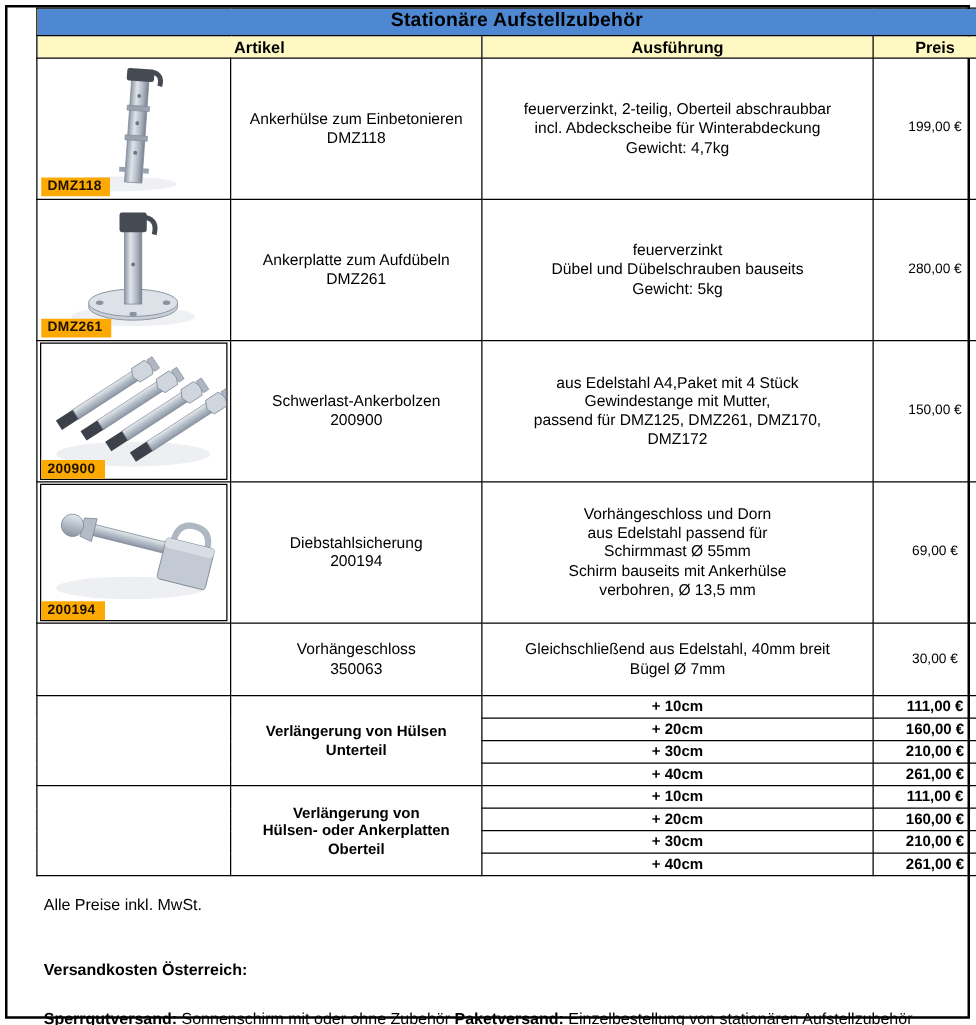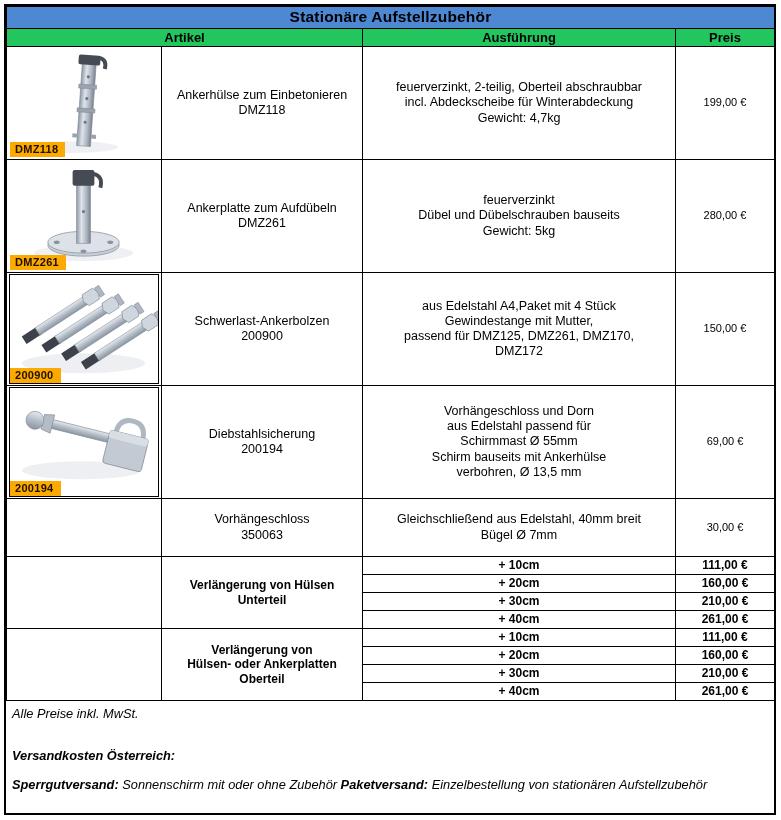--- a/index.html
+++ b/index.html
@@ -1,40 +1,40 @@
 <!DOCTYPE html>
 <html><head>
 <meta charset="utf-8">
 <style>
   * { margin:0; padding:0; box-sizing:border-box; }
   html,body { width:781px; height:820px; background:#fff;
     font-family:"Liberation Sans","DejaVu Sans",sans-serif; color:#000; }
   .page { position:absolute; left:4px; top:4px; width:772px; height:811px;
-    border:2px solid #000; background:#fff; }
+    border:2px solid #000; background:#fff;padding-left:23px; }
   table.price-table { border-collapse:collapse; table-layout:fixed; width:768px; }
   td { border:1px solid #000; vertical-align:middle; text-align:center;
        font-size:12.5px; line-height:1.22; overflow:hidden; }
   col.c-img {width:155px;} col.c-art {width:201px;} col.c-aus {width:313px;} col.c-pr {width:99px;}
   .title-cell { background:#4E87D2; font-weight:bold; font-size:15.5px; height:22px; letter-spacing:.2px; }
-  .head-cell  { background:#22c55e; font-weight:bold; font-size:13px; height:18px; }
+  .head-cell  { background:#fef9c3; font-weight:bold; font-size:13px; height:18px; }
   .row-lg td { height:113px; }
   .row-md td { height:58px; }
   .row-sm td { height:18px; font-size:12px;font-weight:bold; }
   .img-cell { position:relative; padding:0; }
   .imgbox { position:absolute; inset:2px; }
   .imgbox.framed { border:1px solid #000; inset:1px 2px; }
   .imgbox svg { width:100%; height:100%; display:block; }
   .tag { position:absolute; left:3px; bottom:2px; background:#FCA902;
     color:#1d1200; font-weight:bold; font-size:11px; padding:1px 7px 1px 5px;
     letter-spacing:.3px; }
   .price { font-size:11px; }
   .footer { padding:4px 0 0 6px; font-size:12.8px; line-height:15px; }
   .footer .gap { height:13px; }
   .footer .b { font-weight:bold; }
-  .footer div.line { margin-top:1px;font-style:italic; }
+  .footer div.line { margin-top:11px; }
 </style>
 </head>
 <body>
 
 <div class="page">
 <table class="price-table">
   <colgroup>
         <col class="c-img">
         <col class="c-art">
         <col class="c-aus">

